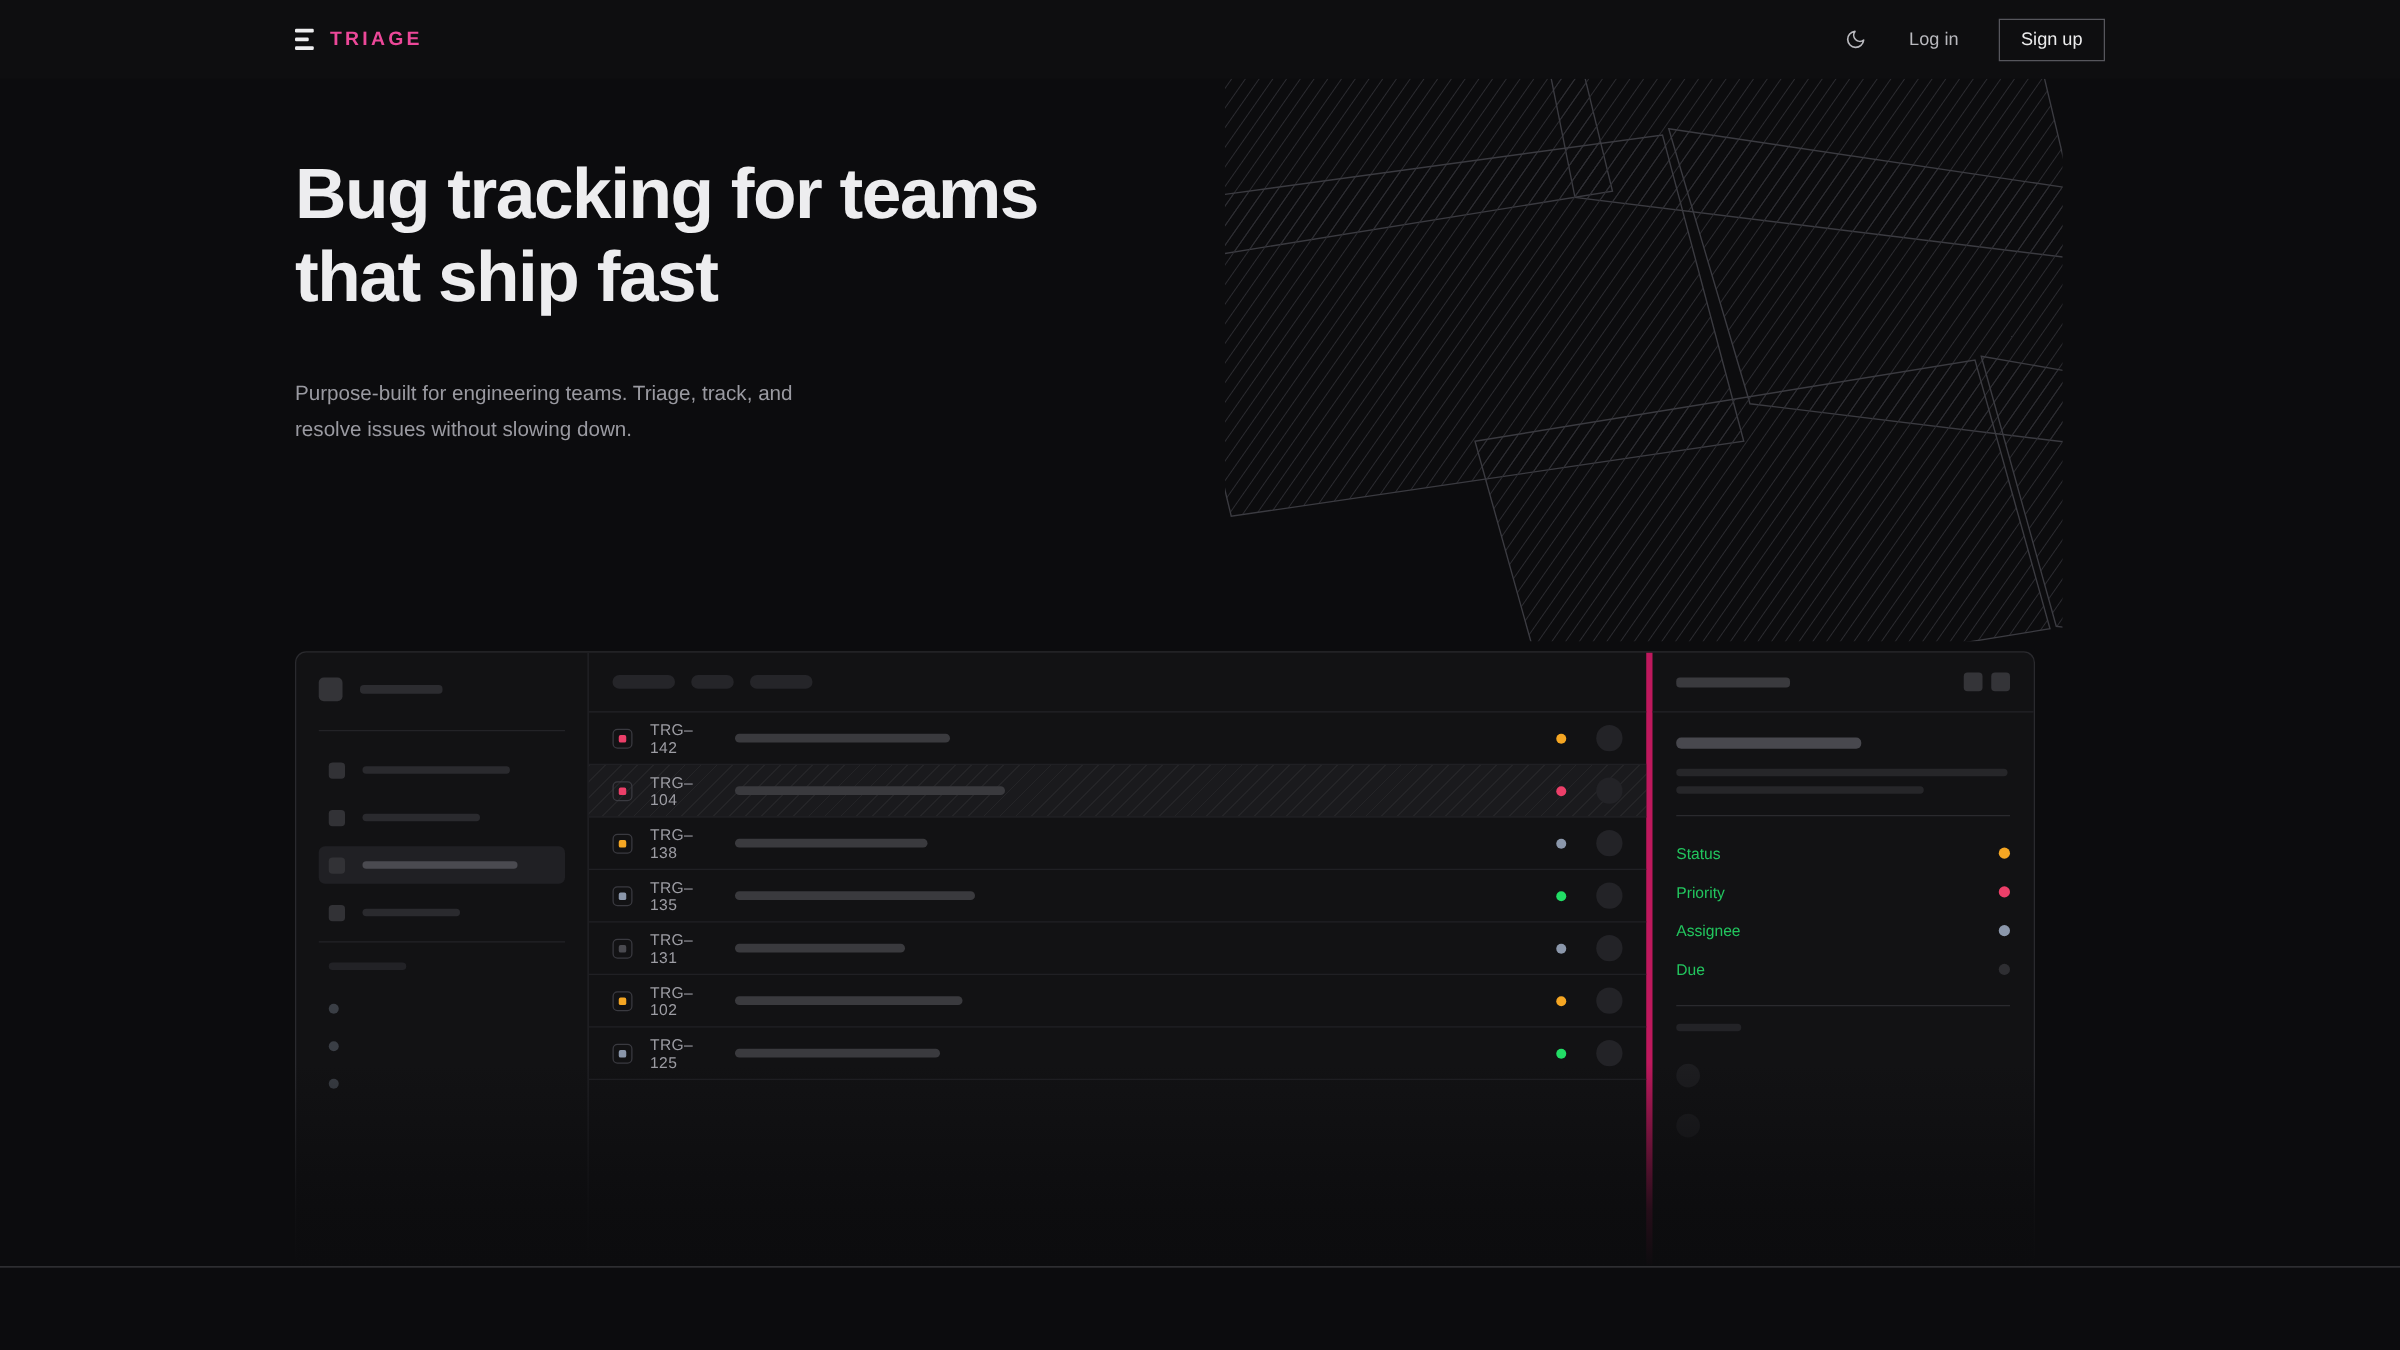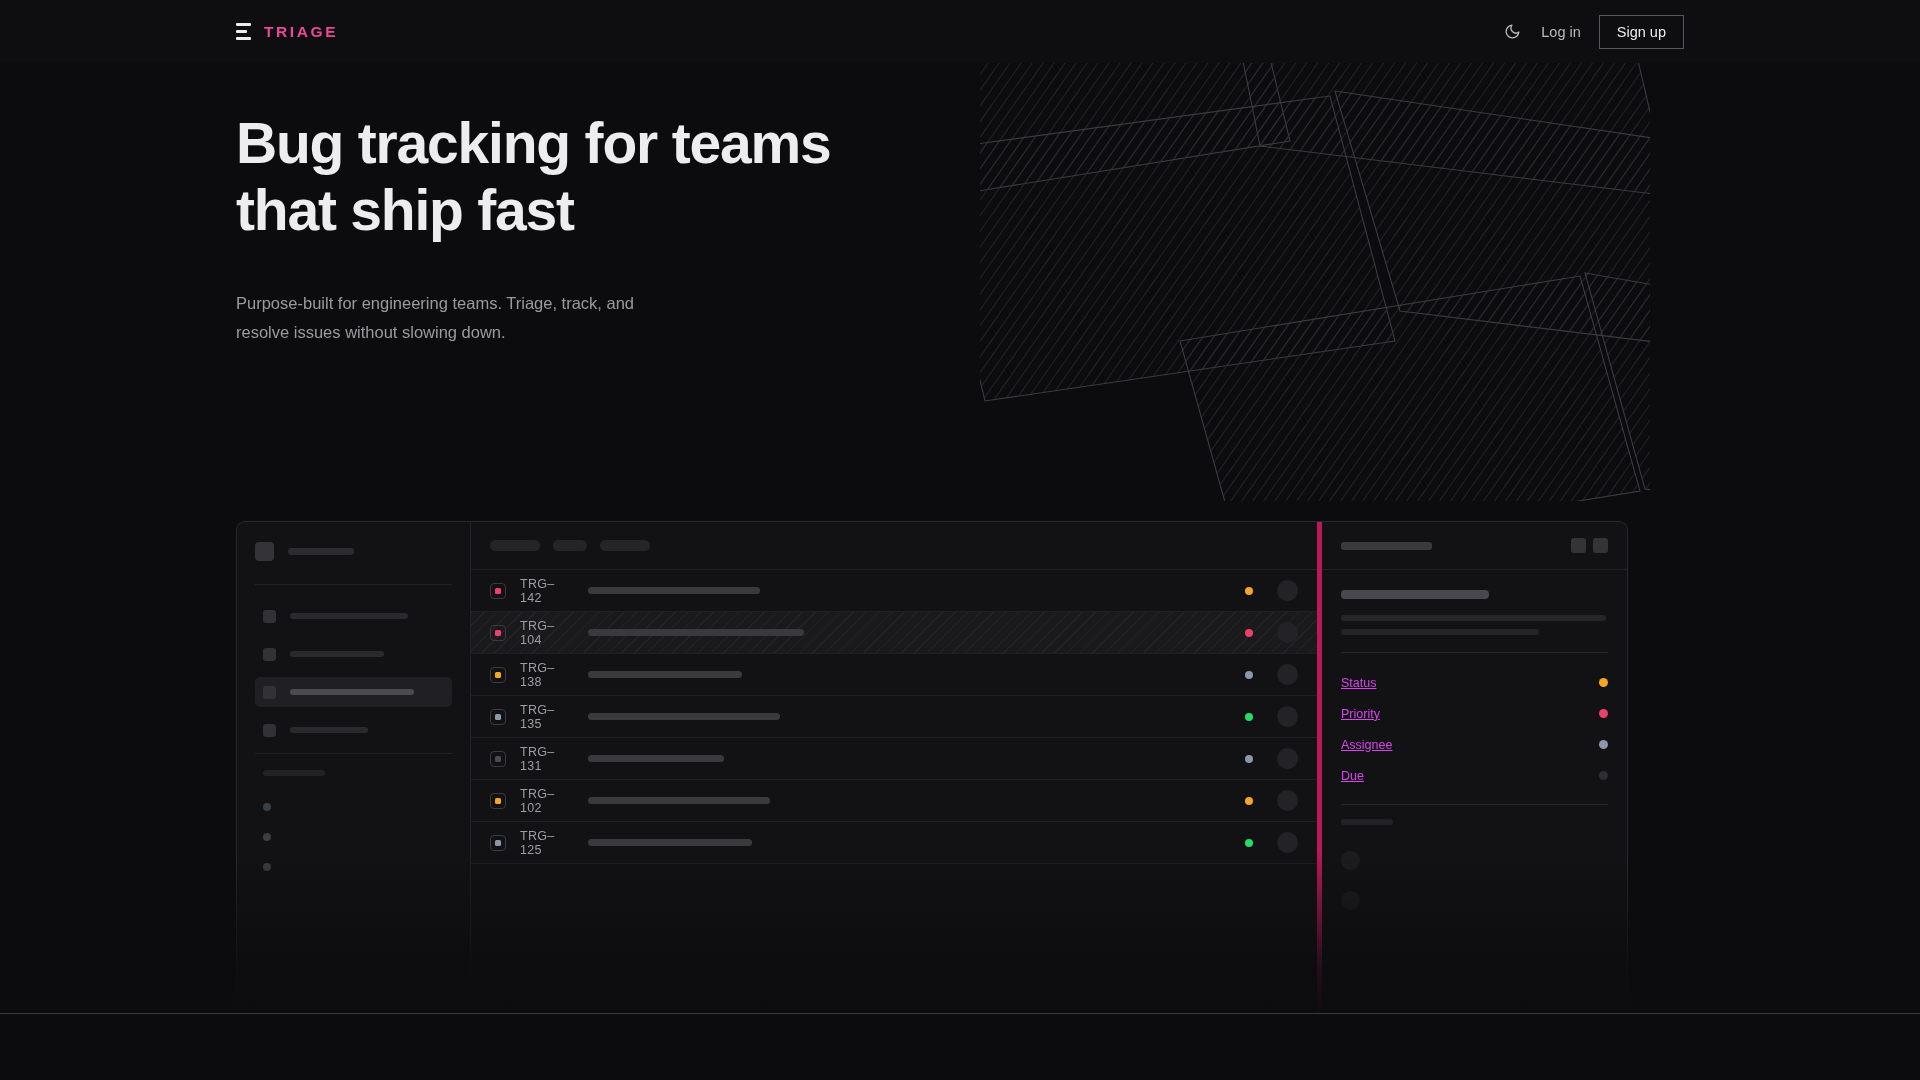--- a/index.html
+++ b/index.html
@@ -22,31 +22,31 @@
   }
   .brand { display:flex; align-items:center; gap:13px; }
   .brand-mark { width:15px; height:17px; display:flex; flex-direction:column; justify-content:space-between; }
   .brand-mark i { display:block; height:3.4px; background:#ededef; border-radius:1px; }
   .brand-mark i:nth-child(1){ width:15px; }
   .brand-mark i:nth-child(2){ width:11px; }
   .brand-mark i:nth-child(3){ width:15px; }
   .brand-name {
     font-size:15.5px; font-weight:700; letter-spacing:2.6px; color:#ec4899;
   }
-  .nav-right { display:flex; align-items:center; gap:18px; }
+  .nav-right { display:flex; align-items:center; gap:32px; }
   .moon-btn { width:22px; height:22px; display:flex; align-items:center; justify-content:center; cursor:pointer; }
   .login-link { font-size:14.5px; color:#b9b9be; text-decoration:none; cursor:pointer; }
   .signup-btn {
     font-size:14.5px; color:#ececed; background:transparent;
     border:1px solid #56565c; padding:8px 17px; cursor:pointer;
     font-family:inherit;
   }
 
   
-  .hero { position:absolute; top:51px; left:0; width:1650px; height:450px; overflow:hidden; }
+  .hero { position:absolute; top:63px; left:0; width:1650px; height:450px; overflow:hidden; }
   .hero-deco { position:absolute; top:-40px; left:980px; width:960px; height:520px; opacity:1; }
   .hero-inner { position:absolute; left:236px; top:0px; width:700px; }
   .hero-title {
     font-size:57px; line-height:1.17; font-weight:700; color:#ededef;
     letter-spacing:-1.2px; margin-top:59px; white-space:pre-line;
   }
   .hero-sub {
     margin-top:46px; font-size:16.5px; line-height:1.72; color:#9a9aa1;
     max-width:480px; white-space:pre-line;
   }
@@ -115,21 +115,21 @@
   .mk-detail { width:305px; flex:0 0 305px; display:flex; flex-direction:column; }
   .det-head { height:48px; border-bottom:1px solid #232327; display:flex; align-items:center; padding:0 19px; }
   .det-head .sk { width:91px; height:8px; background:#3a3a3e; }
   .det-head .btns { margin-left:auto; display:flex; gap:7px; }
   .det-head .btns i { width:15px; height:15px; border-radius:3px; display:block; }
   .det-body { padding:20px 19px 0 19px; }
   .det-title { width:148px; height:9px; background:#48484e; border-radius:4px; margin-bottom:16px; }
   .det-line { height:6px; background:#262629; border-radius:3px; margin-bottom:8px; }
   .det-div { height:1px; background:#2a2a2e; margin:17px 0 14px 0; }
   .meta-row { display:flex; align-items:center; height:31px; }
-  .meta-label { font-size:12.5px; color:#d946ef;text-decoration:underline; }
+  .meta-label { font-size:12.5px; color:#22c55e; }
   .meta-dot { margin-left:auto; width:9px; height:9px; border-radius:50%; }
   .det-div2 { height:1px; background:#2a2a2e; margin:13px 0 14px 0; }
   .cmt-label { width:52px; height:6px; background:#232327; border-radius:3px; margin-bottom:15px; }
   .cmt { display:flex; align-items:center; height:40px; }
   .cmt i { width:19px; height:19px; border-radius:50%; background:#1d1d20; display:block; }
 
   .page-divider { position:absolute; left:0; top:1013px; width:1920px; height:1px; background:#3a3a3e; z-index:30; }
 </style>
 </head>
 <body>

